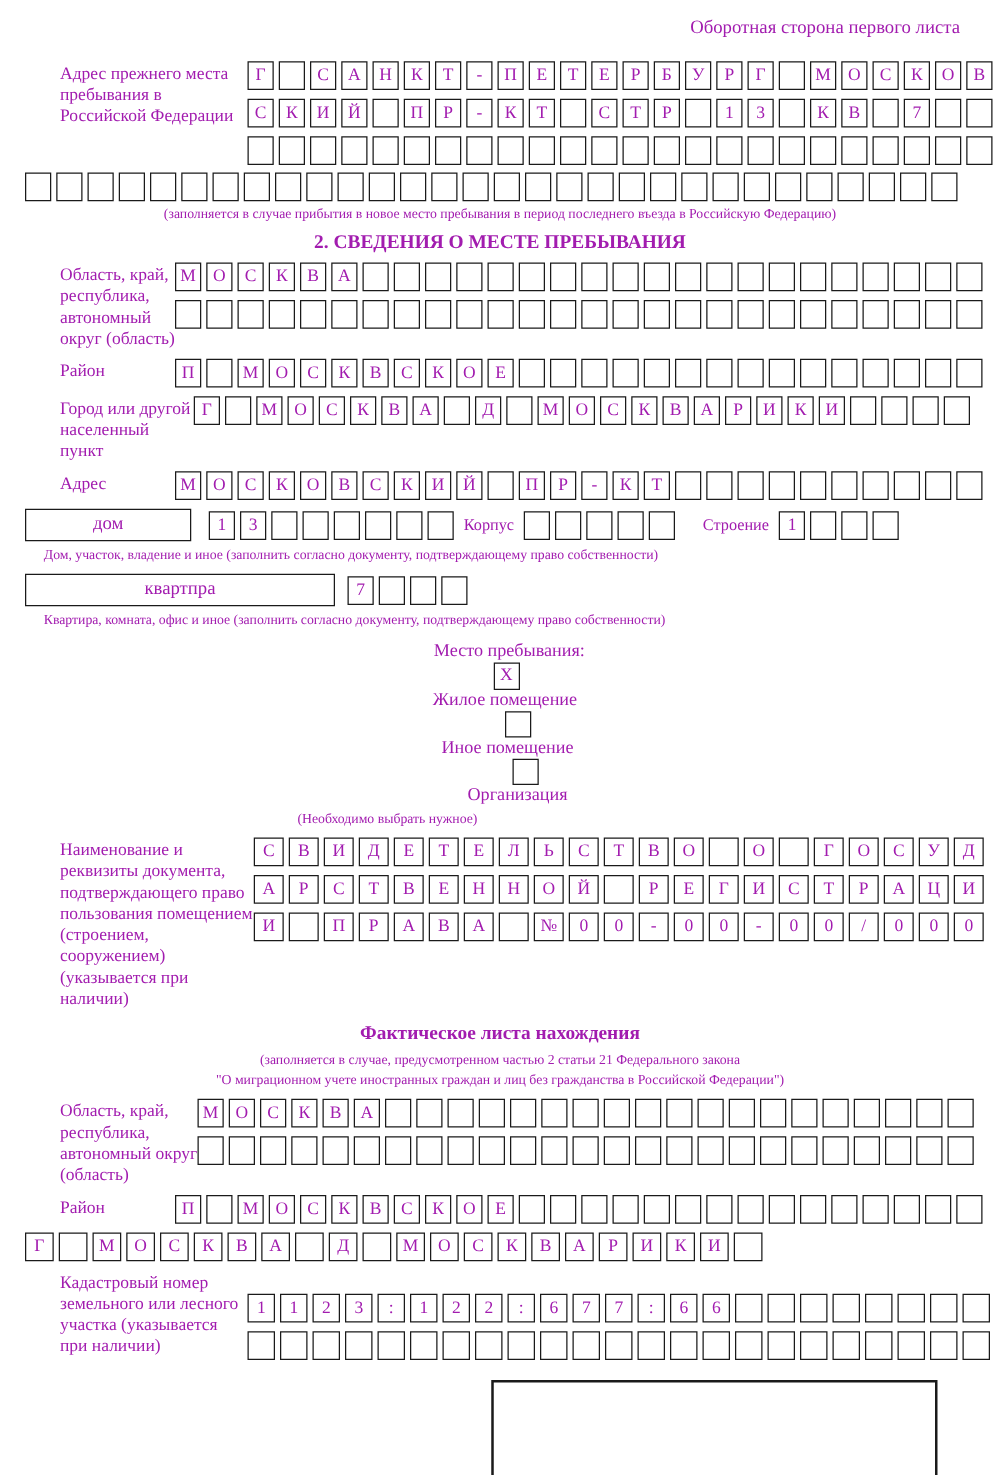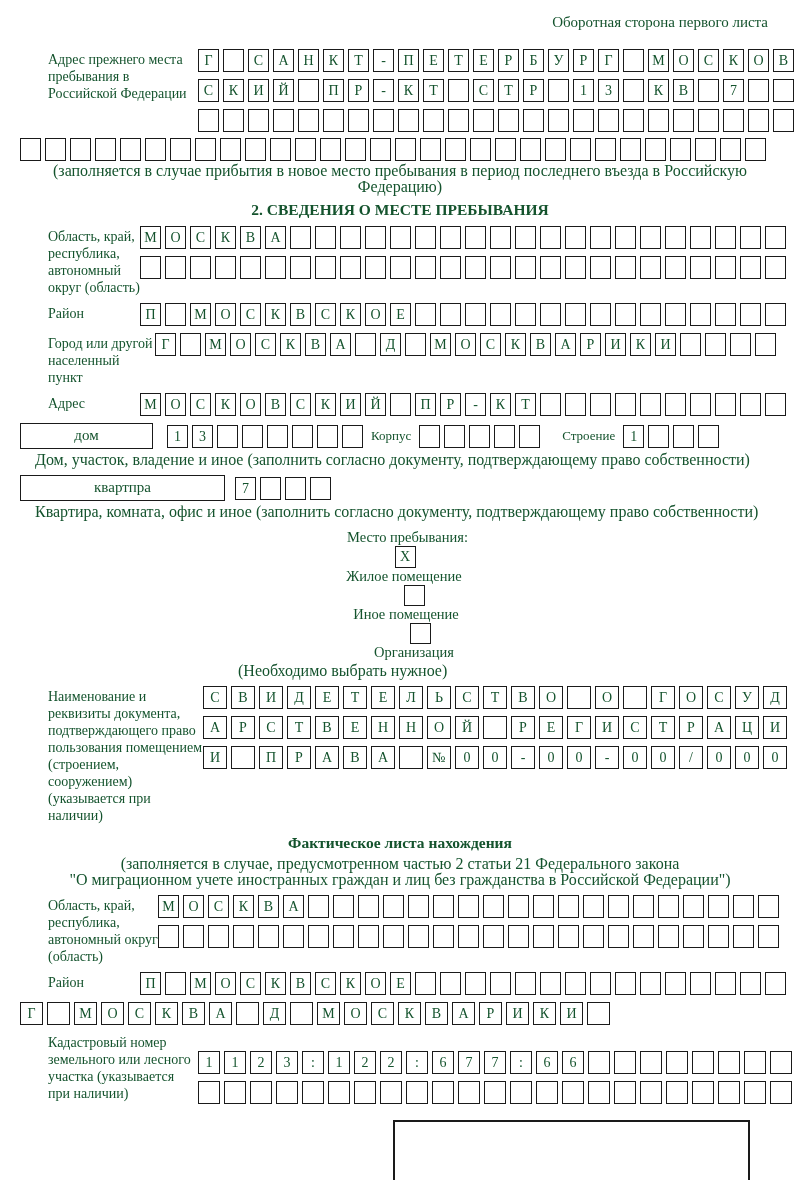--- a/index.html
+++ b/index.html
@@ -1,44 +1,44 @@
 <!DOCTYPE html>
 <html><head>
 <meta charset="utf-8">
 <style>
   * { margin:0; padding:0; box-sizing:border-box; }
   html,body { background:#888; }
   .page {
     width:800px; height:1180px; margin:0 auto;
-    background:#ffffff; color:#14532d;
+    background:#ffffff; color:#a21caf;
     font-family:"Liberation Serif","DejaVu Serif",serif;
     padding:14px 20px 0 20px; overflow:hidden;
   }
   .top-note { text-align:right; font-size:15px; padding-right:12px; }
   .row { display:flex; align-items:flex-start; margin-top:7px; }
   .lbl { font-size:14px; line-height:17px; padding-top:2px;margin-left:28px; }
   .cellcol { display:flex; flex-direction:column; gap:7px; }
   .cells { display:flex; gap:4px; flex-wrap:nowrap; }
   .cell {
     display:inline-block; width:21px; height:23px; flex:0 0 21px;
     border:1.6px solid #1a1a1a; text-align:center;
     font-size:14px; line-height:21px; font-family:"Liberation Serif",serif;
   }
   .cells.wide .cell { width:24px; flex-basis:24px; }
   .cells.mid  .cell { width:22px; flex-basis:22px; }
   .cells.c23  .cell { width:23px; flex-basis:23px; }
-  .fine { font-size:16px; line-height:16px; }
+  .fine { font-size:11px; line-height:16px; }
   .center { text-align:center; }
   .sect-title { text-align:center; font-weight:bold; font-size:15.5px; margin-top:6px; }
   .fieldbox {
     border:1.6px solid #1a1a1a; height:26px; text-align:center;
     font-size:15px; line-height:23px; flex-shrink:0;
   }
   .w-dom { width:133px; margin-right:14px; }
-  .w-kv  { width:205px; margin-right:10px; }
+  .w-kv  { width:248px; margin-right:10px; }
   .inline-lbl { font-size:13px; line-height:26px; padding:0 8px; white-space:nowrap; }
   .chk {
     display:inline-block; width:21px; height:22px; flex:0 0 21px;
     border:1.6px solid #1a1a1a; text-align:center;
     font-size:14px; line-height:20px;
   }
   .stay-row { display:flex; align-items:center; margin-top:9px; font-size:14.5px;flex-direction:column; }
   .stamp-wrap { width:402px; margin-left:auto; margin-top:16px; }
   .stamp-box { width:357px; height:178px; border:2px solid #1a1a1a; margin-left:15px; }
   .mt2 { margin-top:2px; } .mt4 { margin-top:4px; } .mt6 { margin-top:6px; }

